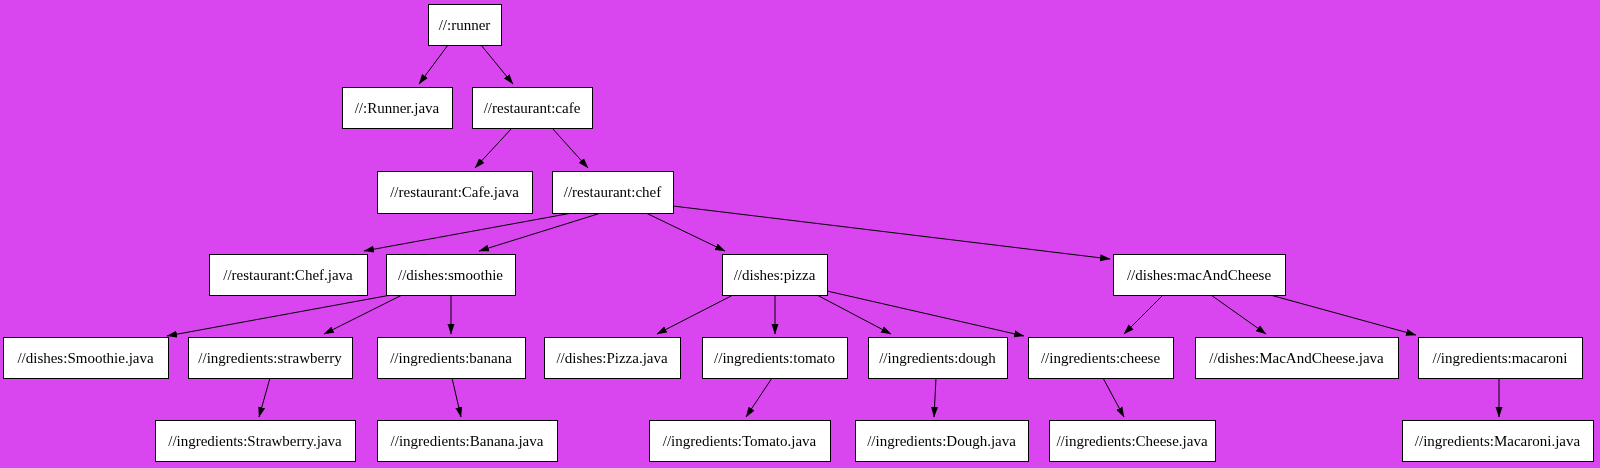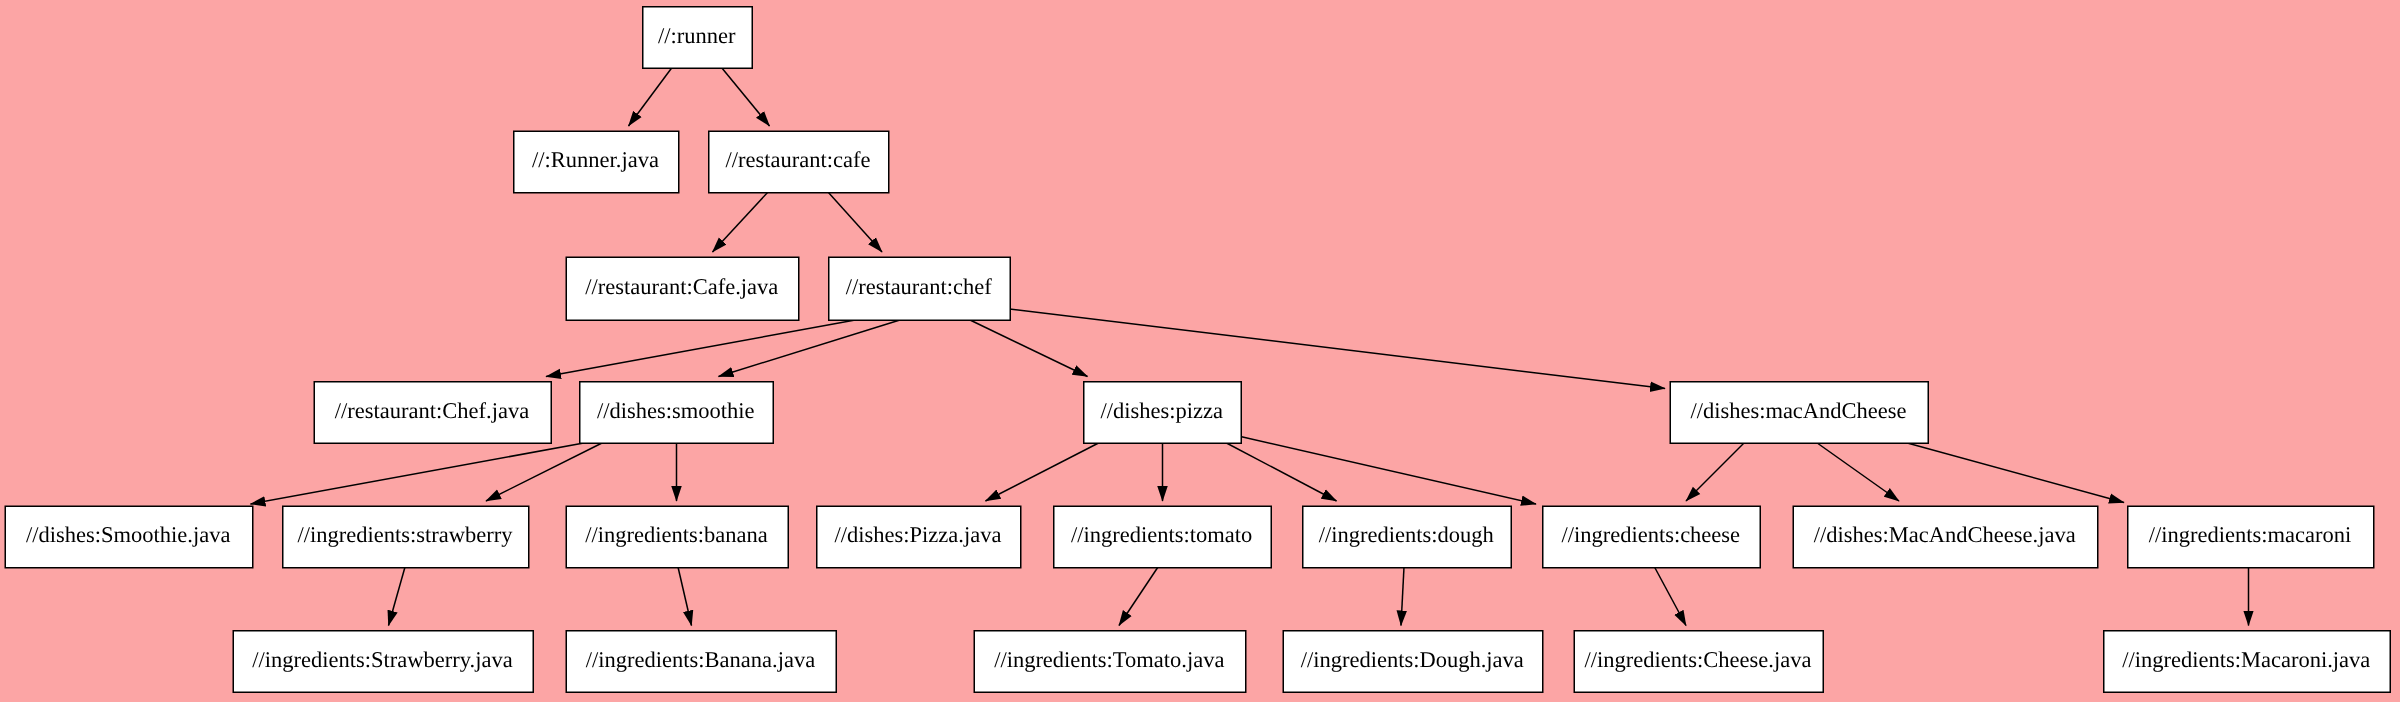--- a/index.html
+++ b/index.html
@@ -4,21 +4,21 @@
 <style>
   html, body {
     margin: 0;
     padding: 0;
     background: #ffffff;
   }
   #canvas {
     position: relative;
     width: 1600px;
     height: 468px;
-    background: #fca5a5;
+    background: #d946ef;
     overflow: hidden;
   }
   svg text {
     font-family: "Liberation Serif", "DejaVu Serif", serif;
     font-size: 15px;
     fill: #000000;
   }
   svg rect.node {
     fill: #ffffff;
     stroke: #000000;

